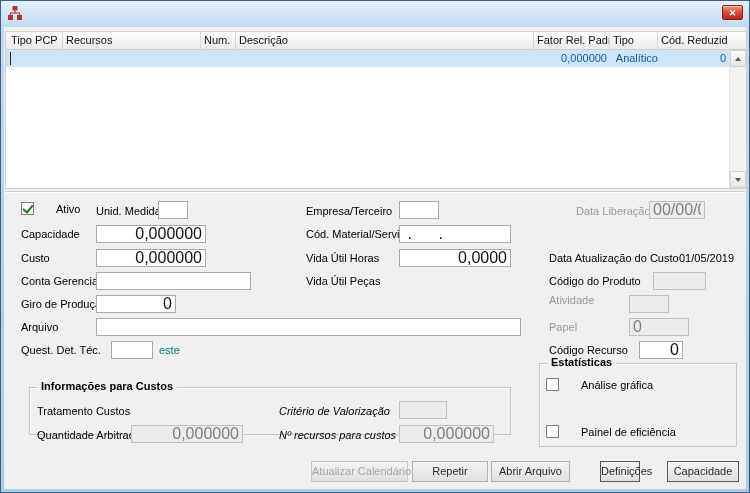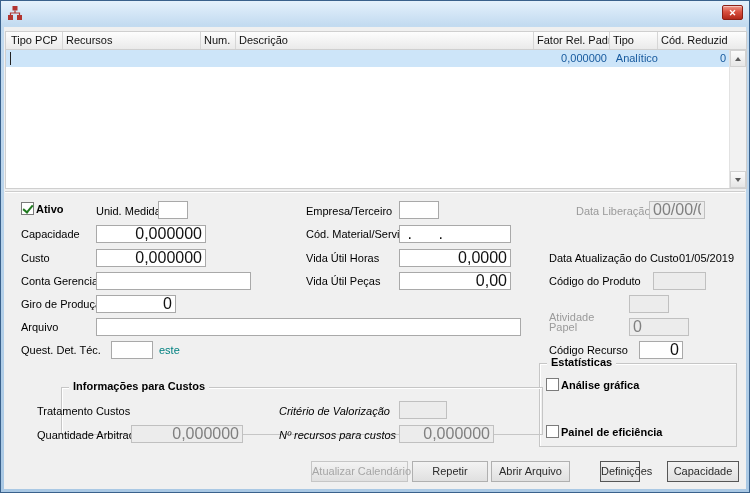--- a/index.html
+++ b/index.html
@@ -45,21 +45,21 @@
   .lbl { position:absolute; color:#000; line-height:13px; white-space:nowrap; }
   .lbl.dis { color:#9a9a9a; }
   .lbl.it { font-style:italic; }
   .teal { color:var(--hint,#008080); }
   .inp { position:absolute; height:18px; border:1px solid #a9a9a9; background:#fff; color:#111;
          font-family:"Liberation Sans",sans-serif; font-size:16px; padding:0 3px; }
   .inp.num { text-align:right; }
   .inp.dis { background:#ececec; color:#808080; border-color:#c0c0c0; }
   .val { position:absolute; color:#000; line-height:13px; white-space:nowrap; }
 
-  .cbrow { position:absolute; display:flex; align-items:center; gap:2px; cursor:pointer;font-weight:bold; }
+  .cbrow { position:absolute; display:flex; align-items:center; gap:22px; cursor:pointer; }
   .cb { width:13px; height:13px; background:#fff; border:1px solid #7b7b7b; position:relative; flex:0 0 auto; }
   .cb.checked::after { content:""; position:absolute; left:3px; top:0px; width:4px; height:8px;
                        border:solid #1f7a1f; border-width:0 2px 2px 0; transform:rotate(40deg); }
   .cbl { white-space:nowrap; }
 
   .gbox { position:absolute; border:1px solid #c6c6c6; box-shadow:inset 1px 1px 0 #fff; }
   .legend { position:absolute; top:-8px; left:7px; background:#f0f0f0; padding:0 4px; font-weight:bold; white-space:nowrap;text-align:center; }
 
   .combo { position:absolute; height:19px; background:linear-gradient(#f4f4f4,#d9d9d9);
            border:1px solid #8a9aa9; padding:3px 20px 0 5px; cursor:pointer; }
@@ -140,27 +140,26 @@
   <span class="lbl" style="left:20px;top:251px;">Custo</span>
   <input class="inp num" style="left: 95px; top: 248px; width: 110px;" value="0,000000">
   <span class="lbl" style="left:305px;top:251px;">Vida Útil Horas</span>
   <input class="inp num" style="left: 398px; top: 248px; width: 112px;" value="0,0000">
   <span class="lbl" style="left:548px;top:251px;">Data Atualização do Custo</span>
   <span class="val" style="left:678px;top:251px;">01/05/2019</span>
 
   <span class="lbl" style="left:20px;top:274px;">Conta Gerencial</span>
   <input class="inp" style="left: 95px; top: 271px; width: 155px;">
   <span class="lbl" style="left:305px;top:274px;">Vida Útil Peças</span>
-  <input class="inp num" style="left: 398px; top: 271px; width: 112px;" value="0,00">
   <span class="lbl" style="left:548px;top:274px;">Código do Produto</span>
   <input class="inp dis" style="left: 652px; top: 271px; width: 53px;">
 
   <span class="lbl" style="left:20px;top:297px;">Giro de Produção</span>
   <input class="inp num" style="left: 95px; top: 294px; width: 80px;" value="0">
-  <span class="lbl dis" style="left:548px;top:310px;">Atividade</span>
+  <span class="lbl dis" style="left:548px;top:293px;">Atividade</span>
   <input class="inp dis" style="left: 628px; top: 294px; width: 40px;">
 
   <span class="lbl" style="left:20px;top:320px;">Arquivo</span>
   <input class="inp" style="left: 95px; top: 317px; width: 425px;">
   <span class="lbl dis" style="left:548px;top:320px;">Papel</span>
   <input class="inp dis" style="left: 628px; top: 317px; width: 60px;" value="0">
 
   <span class="lbl" style="left:20px;top:343px;">Quest. Det. Téc.</span>
   <input class="inp" style="left: 110px; top: 340px; width: 42px;">
   <span class="lbl teal" style="left:158px;top:343px;">este</span>
@@ -172,21 +171,21 @@
   </div>
   <label class="cbrow" style="left:545px;top:377px;">
     <span class="cb"></span>
     <span class="cbl">Análise gráfica</span>
   </label>
   <label class="cbrow" style="left:545px;top:424px;">
     <span class="cb"></span>
     <span class="cbl">Painel de eficiência</span>
   </label>
 
-  <div class="gbox" style="left:28px;top:386px;width:482px;height:48px;margin-left:32px;">
+  <div class="gbox" style="left:28px;top:386px;width:482px;height:48px;">
     <span class="legend">Informações para Custos</span>
   </div>
   <span class="lbl" style="left:36px;top:404px;">Tratamento Custos</span>
   <span class="lbl it" style="left:278px;top:404px;">Critério de Valorização</span>
   <input class="inp dis" style="left: 398px; top: 400px; width: 48px;">
   <span class="lbl" style="left:36px;top:428px;">Quantidade Arbitrada</span>
   <input class="inp dis num" style="left: 130px; top: 424px; width: 112px;" value="0,000000">
   <span class="lbl it" style="left:278px;top:428px;">Nº recursos para custos</span>
   <input class="inp dis num" style="left: 398px; top: 424px; width: 95px;" value="0,000000">
 

